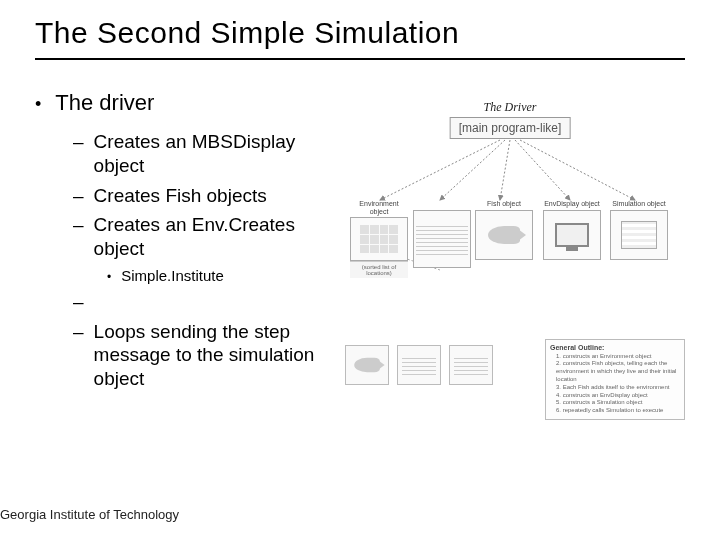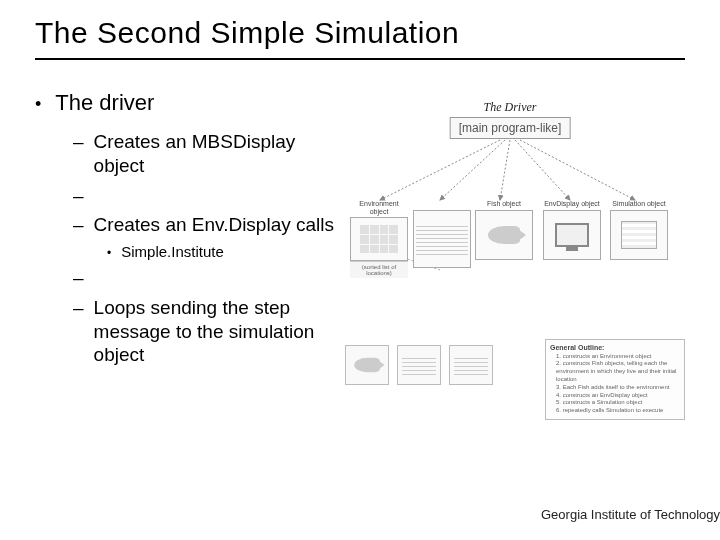--- a/index.html
+++ b/index.html
@@ -225,21 +225,21 @@
       background: #f9f9f9;
       display: flex;
       align-items: center;
       justify-content: center;
     }
     .footer {
       position: absolute;
       bottom: 18px;
       left: 0;
       width: 100%;
-      text-align: right;
+      text-align: left;
       font-size: 13px;
       color: #222;
     }
   </style>
 </head>
 <body>
 
 <div class="slide">
   <h1 class="title">The Second Simple Simulation</h1>
 
@@ -251,25 +251,26 @@
         <span>The driver</span>
       </div>
 
       <div class="bullet-l2">
         <span class="dash">–</span>
         <span>Creates an MBSDisplay object</span>
       </div>
 
       <div class="bullet-l2">
         <span class="dash">–</span>
+        <span>Creates Fish objects</span>
       </div>
 
       <div class="bullet-l2">
         <span class="dash">–</span>
-        <span>Creates an Env.Display calls</span>
+        <span>Creates an Env.Creates object</span>
       </div>
 
       <div class="bullet-l3">
         <span class="dot3">•</span>
         <span>Simple.Institute</span>
       </div>
 
       <div class="bullet-l2">
         <span class="dash">–</span>
       </div>

